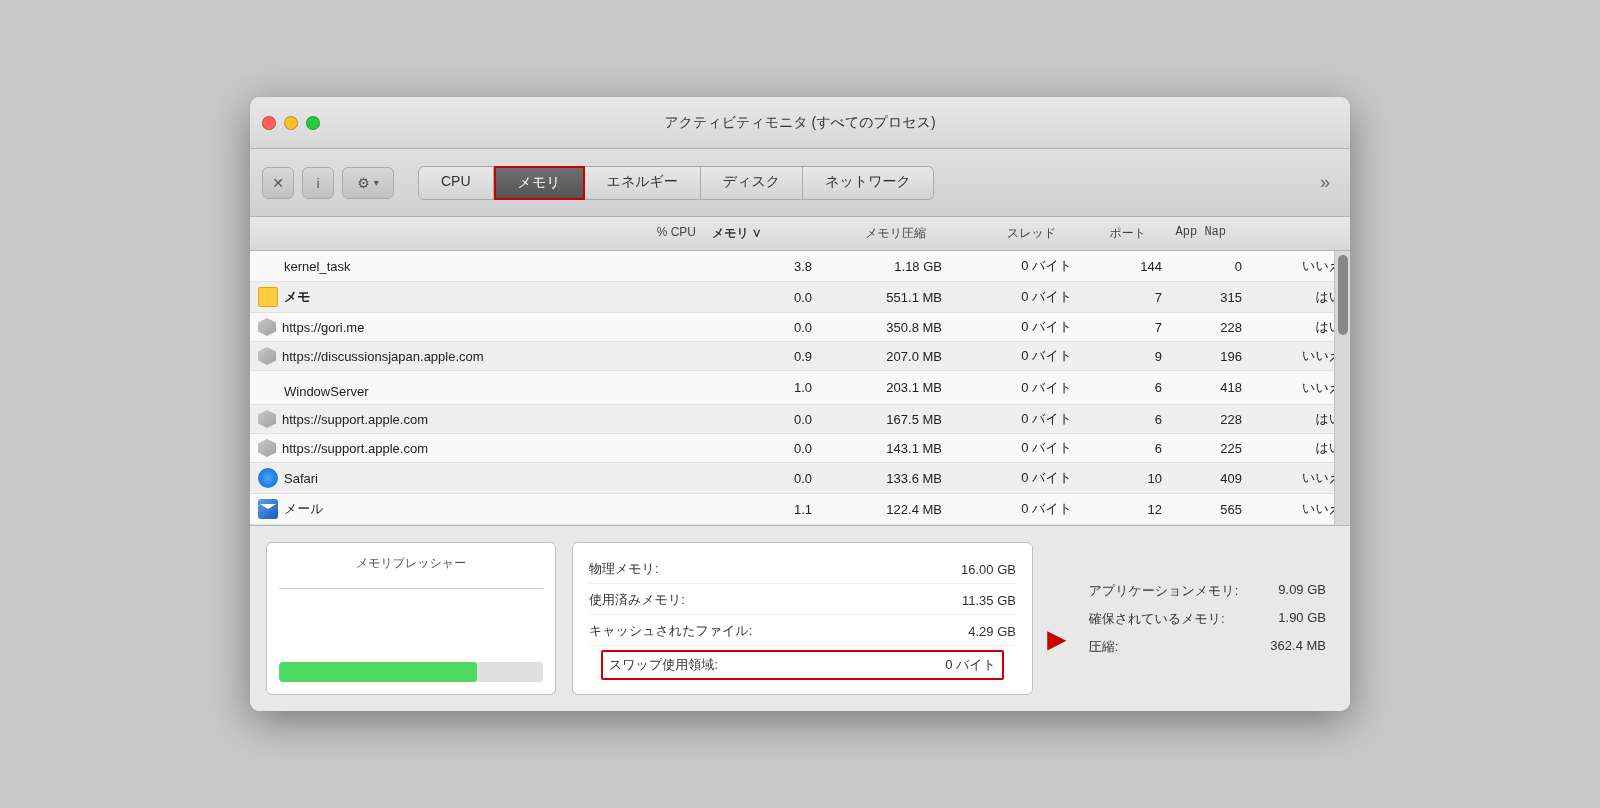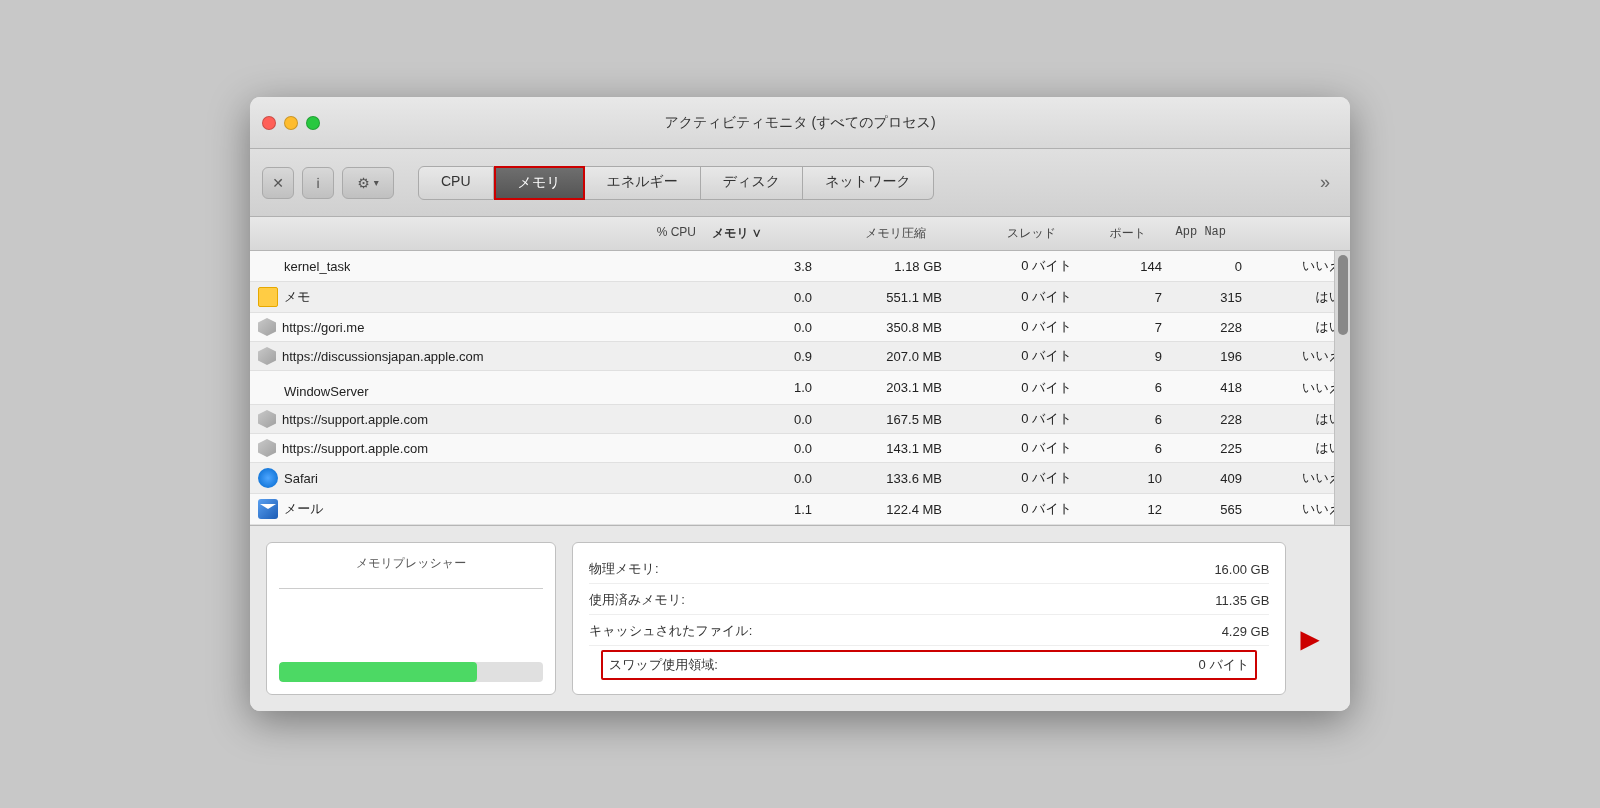--- a/index.html
+++ b/index.html
@@ -324,21 +324,21 @@
           <div class="table-cell right">3.8</div>
           <div class="table-cell right">1.18 GB</div>
           <div class="table-cell right">0 バイト</div>
           <div class="table-cell right">144</div>
           <div class="table-cell right">0</div>
           <div class="table-cell right">いいえ</div>
         </div>
         <div class="table-row">
           <div class="process-name-cell">
             <div style="width: 20px; height: 20px; background: rgb(255, 204, 68); border: 1px solid rgb(230, 168, 0); border-radius: 2px; flex-shrink: 0;"></div>
-            <span style="font-size: 13px; color: rgb(34, 34, 34); overflow: hidden; text-overflow: ellipsis; white-space: nowrap;">メモ</span>
+            <span style="font-size: 13px; color: rgb(34, 34, 34); overflow: hidden; text-overflow: ellipsis; white-space: nowrap; font-weight: bold;">メモ</span>
           </div>
           <div class="table-cell right">0.0</div>
           <div class="table-cell right">551.1 MB</div>
           <div class="table-cell right">0 バイト</div>
           <div class="table-cell right">7</div>
           <div class="table-cell right">315</div>
           <div class="table-cell right">はい</div>
         </div>
         <div class="table-row">
           <div class="process-name-cell">
@@ -461,15 +461,29 @@
         <div class="stat-row highlighted" style="border:2px solid #cc0000; padding:4px 6px; border-radius:2px; margin:2px 12px;">
           <span class="stat-label">スワップ使用領域:</span>
           <span class="stat-value">0 バイト</span>
         </div>
       </div>
 
       <div style="display:flex; align-items:center;">
         <div style="color:#cc0000; font-size:32px; line-height:1; margin: 0 8px; margin-top:40px;">►</div>
       </div>
 
+      <div class="right-stats-box">
+        <div class="right-stat-row">
+          <span class="right-stat-label">アプリケーションメモリ:</span>
+          <span class="right-stat-value">9.09 GB</span>
+        </div>
+        <div class="right-stat-row">
+          <span class="right-stat-label">確保されているメモリ:</span>
+          <span class="right-stat-value">1.90 GB</span>
+        </div>
+        <div class="right-stat-row">
+          <span class="right-stat-label">圧縮:</span>
+          <span class="right-stat-value">362.4 MB</span>
+        </div>
+      </div>
     </div>
   </div>
 </div>
 
 </body></html>

